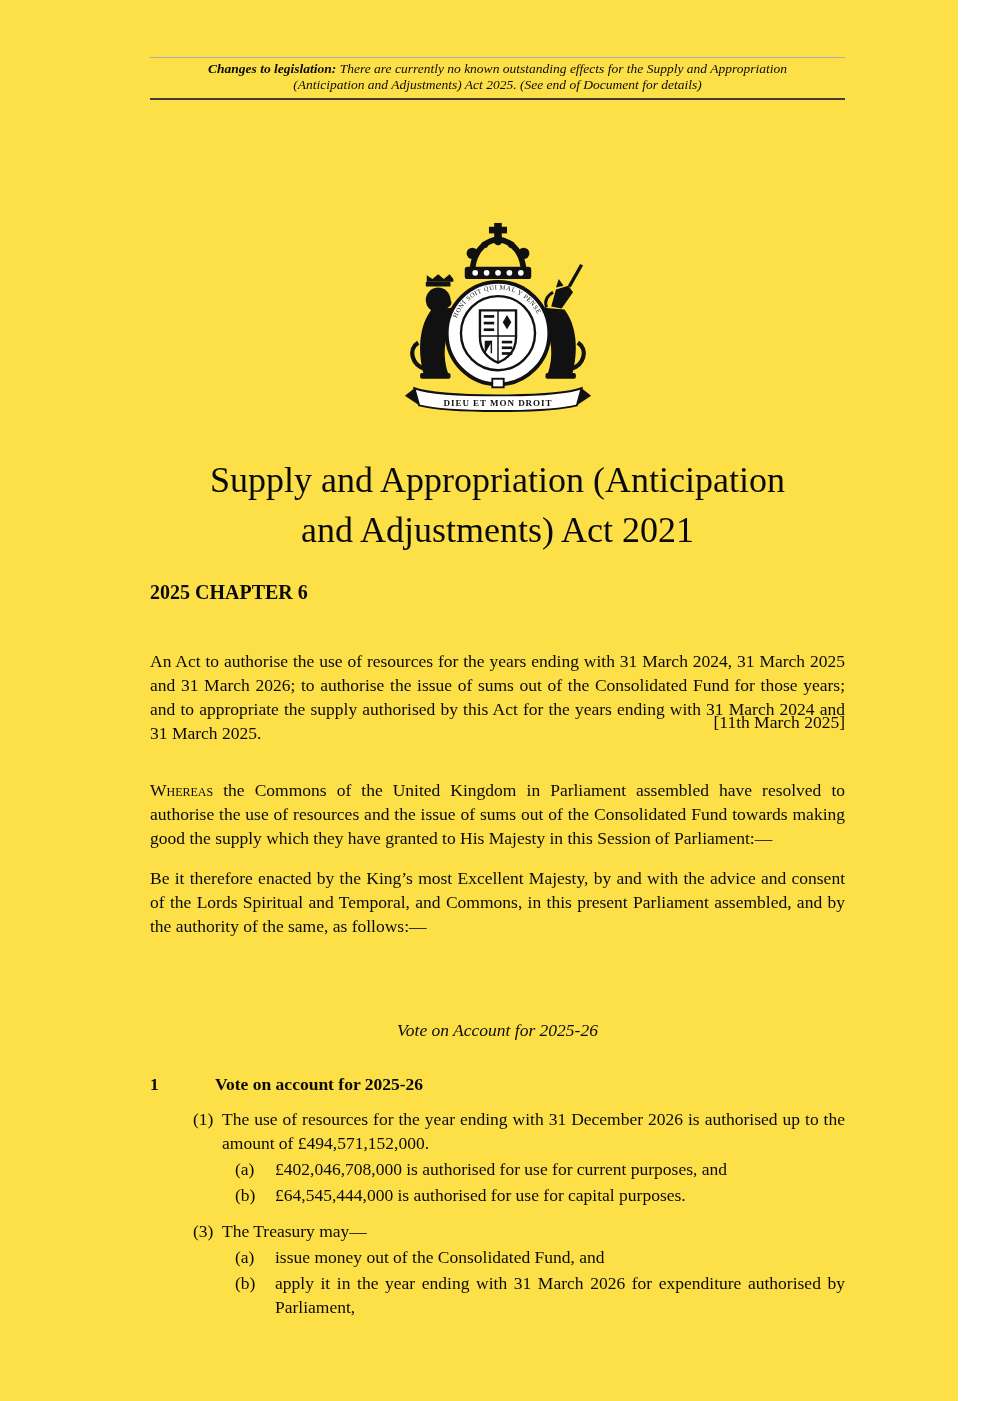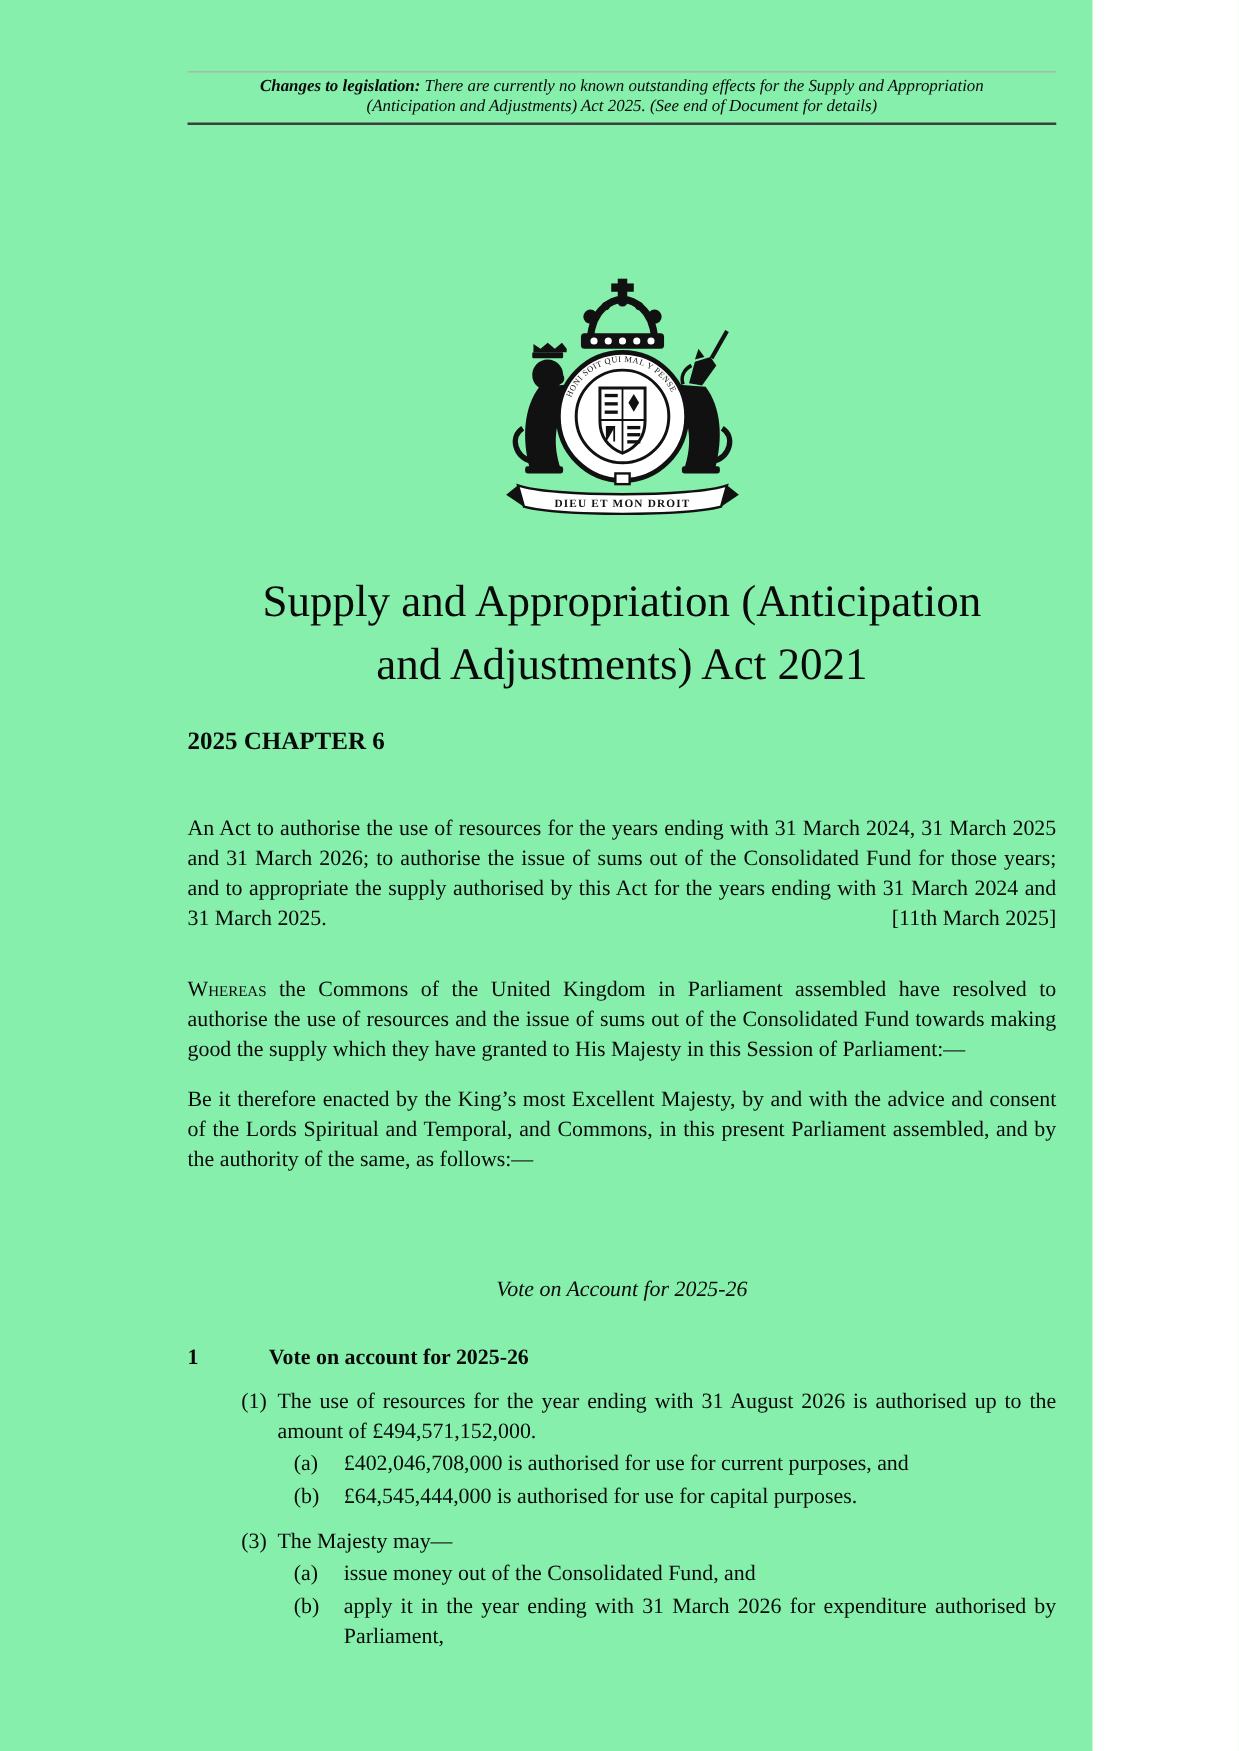--- a/index.html
+++ b/index.html
@@ -2,21 +2,21 @@
 <html><head>
 <meta charset="utf-8">
 <style>
   html, body { margin: 0; padding: 0; background: #ffffff; }
   body {
     width: 991px; height: 1401px;
     font-family: "Liberation Serif", "DejaVu Serif", serif;
     color: #0a0a0a;
     -webkit-font-smoothing: antialiased;
   }
-  .page { position: relative; width: 874px; height: 1401px; overflow: hidden; background: #86efac; }
+  .page { position: relative; width: 958px; height: 1401px; overflow: hidden; background: #fde047; }
   .content { position: absolute; left: 150px; top: 0; width: 695px; }
 
   
   .changes-note {
     margin-top: 57px;
     border-top: 1px solid #adadad;
     border-bottom: 2px solid #3d3d3d;
     padding: 3px 52px 6px 52px;
     text-align: center;
     font-style: italic;
@@ -45,21 +45,21 @@
   }
 
   
   .long-title {
     position: relative;
     margin-top: 45px;
     font-size: 17.5px;
     line-height: 24px;
     text-align: justify;
   }
-  .enactment-date { position: absolute; right: 0; bottom: 0; padding-left: 32px; }
+  .enactment-date { position: absolute; right: 0; bottom: 11px; padding-left: 32px; }
 
   
   .para {
     font-size: 17.5px;
     line-height: 24px;
     text-align: justify;
   }
   .whereas-para { margin-top: 33px; }
   .enacting-para { margin-top: 16px; }
   .sc { font-variant: small-caps; margin-top: 32px; }
@@ -211,32 +211,32 @@
     <p class="para enacting-para">Be it therefore enacted by the King’s most Excellent Majesty, by and with the advice and consent of the Lords Spiritual and Temporal, and Commons, in this present Parliament assembled, and by the authority of the same, as follows:—</p>
 
     <div class="crossheading">Vote on Account for 2025-26</div>
 
     <div class="section-heading">
       <span class="sec-num">1</span>
       <span>Vote on account for 2025-26</span>
     </div>
 
     <p class="sub">
-      <span class="pnum">(1)</span><span>The use of resources for the year ending with 31 August 2026 is authorised up to the amount of £494,571,152,000.</span>
+      <span class="pnum">(1)</span><span>The use of resources for the year ending with 31 December 2026 is authorised up to the amount of £494,571,152,000.</span>
     </p>
 
     <p class="item">
       <span class="pnum">(a)</span><span>£402,046,708,000 is authorised for use for current purposes, and</span>
     </p>
     <p class="item">
       <span class="pnum">(b)</span><span>£64,545,444,000 is authorised for use for capital purposes.</span>
     </p>
 
     <p class="sub">
-      <span class="pnum">(3)</span><span>The Majesty may—</span>
+      <span class="pnum">(3)</span><span>The Treasury may—</span>
     </p>
     <p class="item">
       <span class="pnum">(a)</span><span>issue money out of the Consolidated Fund, and</span>
     </p>
     <p class="item">
       <span class="pnum">(b)</span><span>apply it in the year ending with 31 March 2026 for expenditure authorised by Parliament,</span>
     </p>
 
   </div>
 </div>

